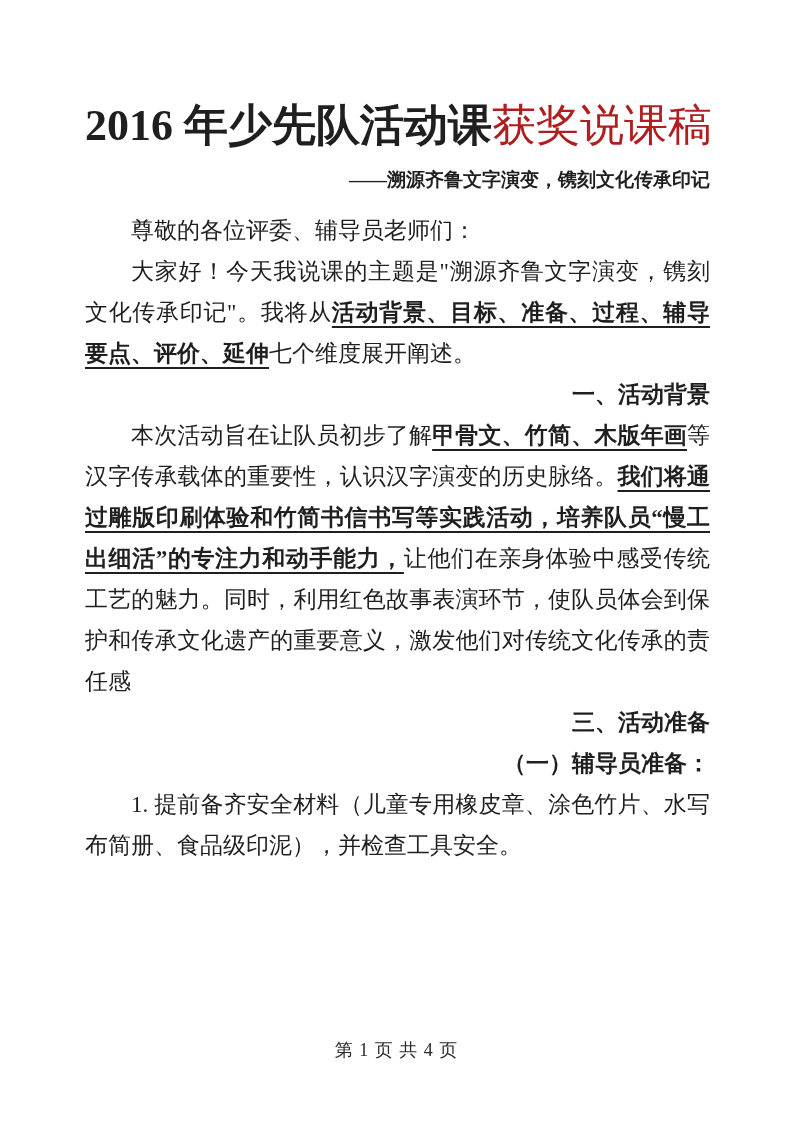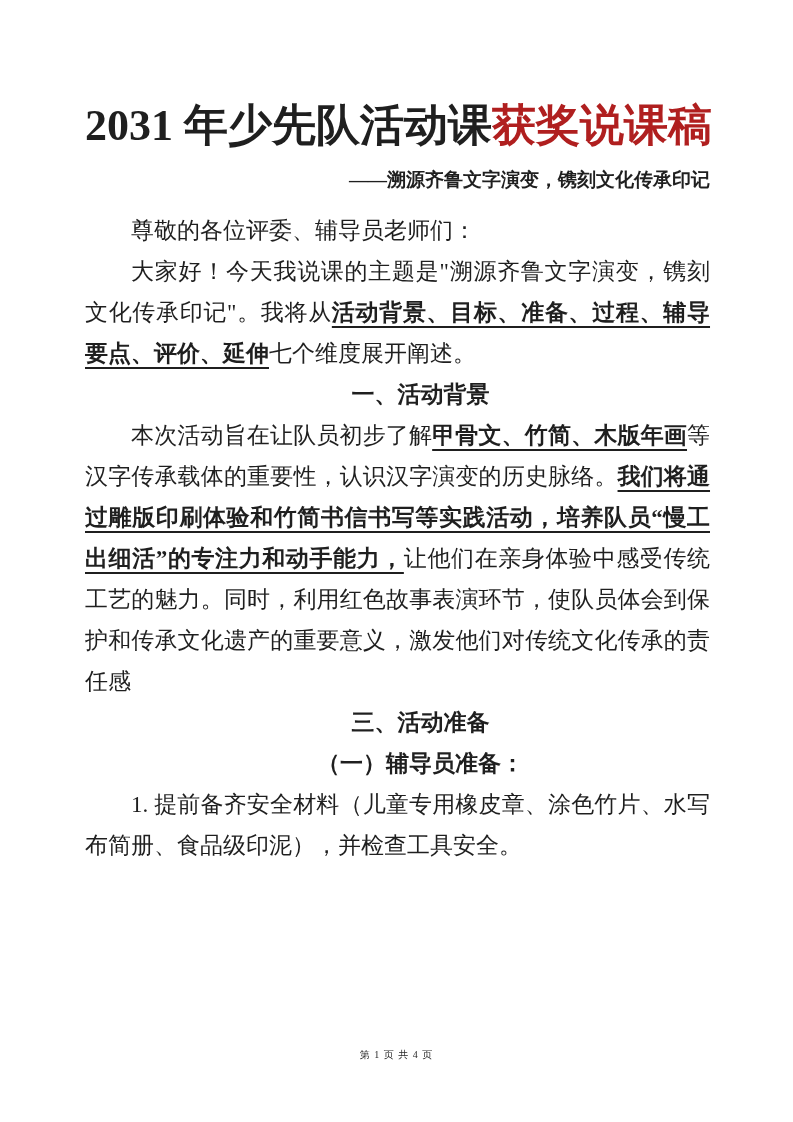--- a/index.html
+++ b/index.html
@@ -21,21 +21,21 @@
   .title {
     margin: 0;
     text-align: center;
     font-size: 44px;
     line-height: 52px;
     font-weight: 600;
     white-space: nowrap;
     letter-spacing: 0px;
   }
   .title .title-red {
-    font-weight: 700;
+    font-weight: 400;
     text-align: center;
   }
   .subtitle {
     margin-top: 15px;
     text-align: right;
     font-size: 19px;
     line-height: 25px;
     font-weight: bold;
   }
   .doc-body {
@@ -44,47 +44,47 @@
     line-height: 41px;
     text-align: justify;
   }
   .doc-body p {
     margin: 0;
     text-indent: 2em;
   }
   .doc-body p.heading,
   .doc-body p.sub-heading {
     font-weight: bold;
-    text-align: center;
+    text-align: right;
   }
   .run-b {
     font-weight: bold;
   }
   .run-u {
     text-decoration: underline;
     text-decoration-thickness: 2px;
     text-underline-offset: 6px;
   }
   .footer {
     position: absolute;
     left: 0;
     right: 0;
     bottom: 60px;
     text-align: center;
-    font-size: 10px;
+    font-size: 18px;
     letter-spacing: 1px;
     color: #2a2a2a;
   }
 </style>
 </head>
 <body>
 
 <div class="page" style="background: rgb(255, 255, 255); color: rgb(31, 31, 31);">
 
-  <h1 class="title"><span>2031 年少先队活动课</span><span class="title-red" id="title-red" style="color: rgb(176, 31, 31);">获奖说课稿</span></h1>
+  <h1 class="title"><span>2016 年少先队活动课</span><span class="title-red" id="title-red" style="color: rgb(176, 31, 31);">获奖说课稿</span></h1>
 
   <div class="subtitle">——溯源齐鲁文字演变，镌刻文化传承印记</div>
 
   <div class="doc-body" id="doc-body">
       <p class="body"><span>尊敬的各位评委、辅导员老师们：</span></p>
       <p class="body"><span>大家好！今天我说课的主题是"溯源齐鲁文字演变，镌刻文化传承印记"。我将从</span><span class="run-b run-u">活动背景、目标、准备、过程、辅导要点、评价、延伸</span><span>七个维度展开阐述。</span></p>
       <p class="heading"><span class="run-b">一、活动背景</span></p>
       <p class="body"><span>本次活动旨在让队员初步了解</span><span class="run-b run-u">甲骨文、竹简、木版年画</span><span>等汉字传承载体的重要性，认识汉字演变的历史脉络。</span><span class="run-b run-u">我们将通过雕版印刷体验和竹简书信书写等实践活动，培养队员“慢工出细活”的专注力和动手能力，</span><span>让他们在亲身体验中感受传统工艺的魅力。同时，利用红色故事表演环节，使队员体会到保护和传承文化遗产的重要意义，激发他们对传统文化传承的责任感</span></p>
       <p class="heading"><span class="run-b">三、活动准备</span></p>
       <p class="sub-heading"><span class="run-b">（一）辅导员准备：</span></p>

